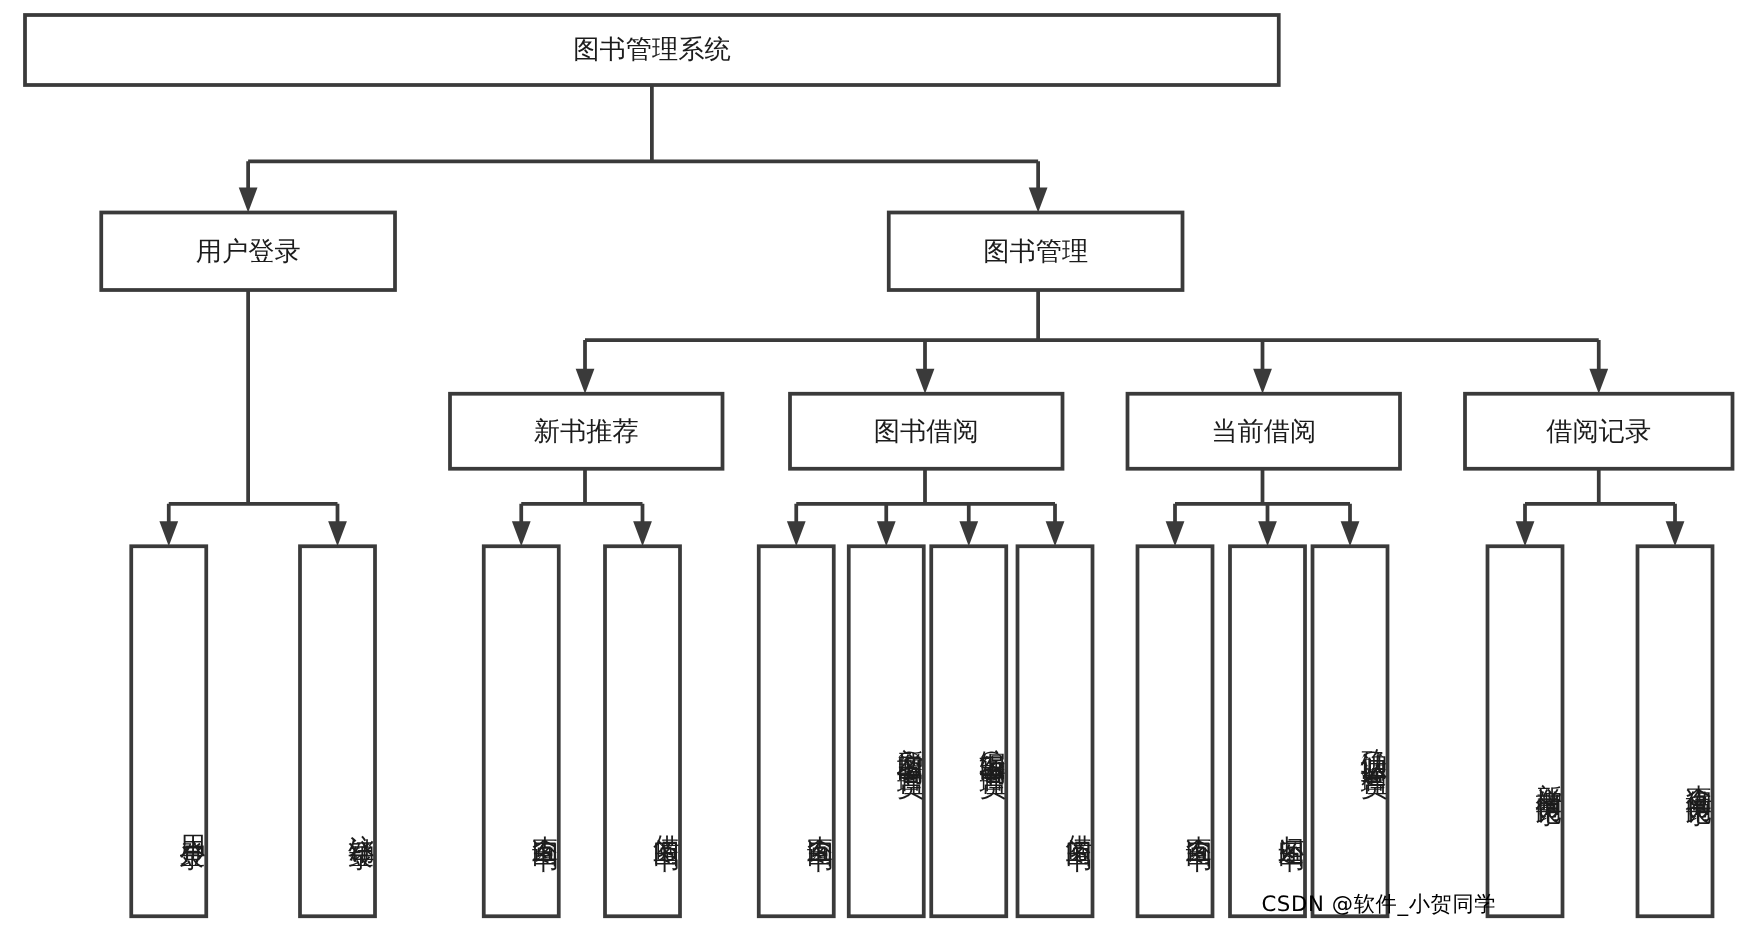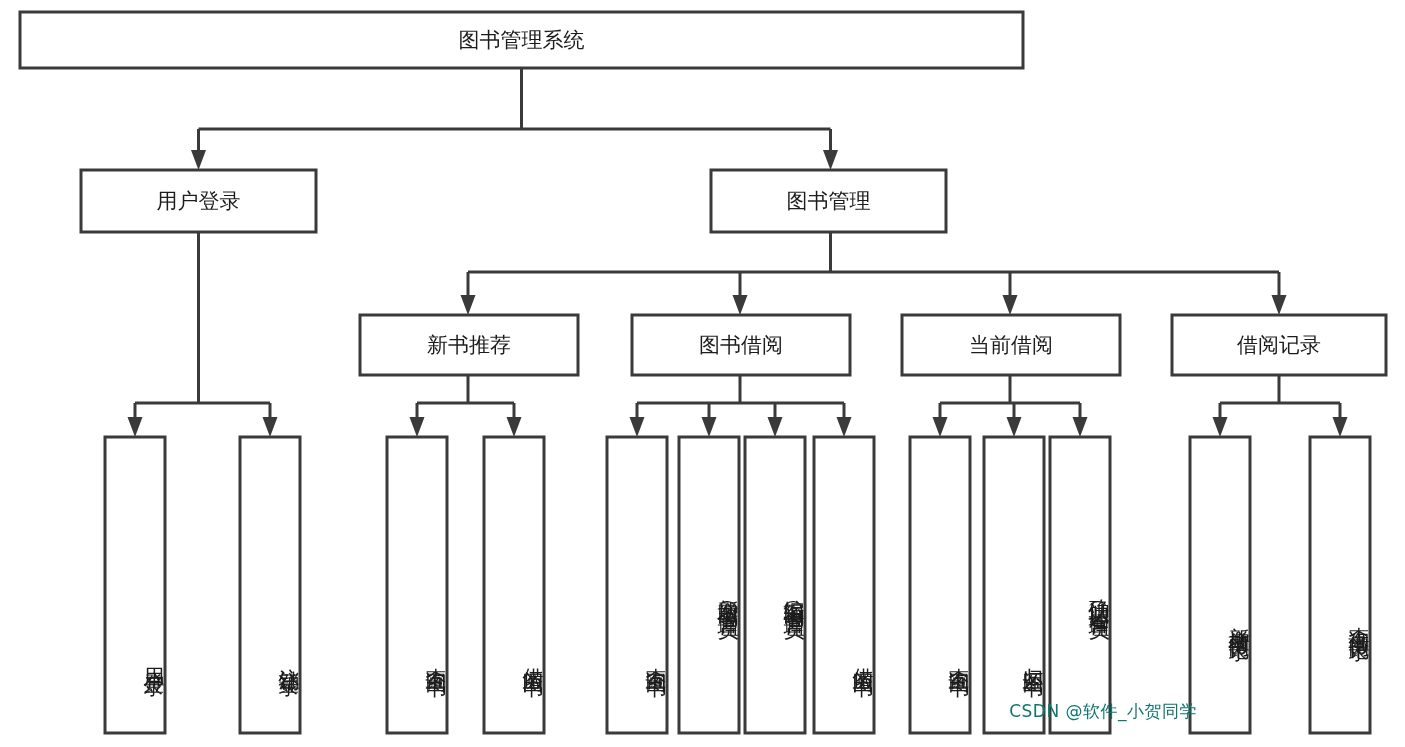--- a/index.html
+++ b/index.html
@@ -63,24 +63,24 @@
     display: flex;
     align-items: flex-start;
     justify-content: center;
     white-space: nowrap;
     pointer-events: none;
     user-select: none;
   }
   .watermark {
     position: absolute;
     right: 8px;
-    bottom: 24px;
+    bottom: 12px;
     font-family: "DejaVu Sans", "Liberation Sans", sans-serif;
     font-size: 17px;
-    color: #0f766e;
+    color: #000000;
     letter-spacing: 0.5px;
     white-space: nowrap;
   }
 </style>
 </head>
 <body>
 
 <div id="diagram-root">
 
   <svg id="chart-svg" viewBox="0 0 1405 747" xmlns="http://www.w3.org/2000/svg">

